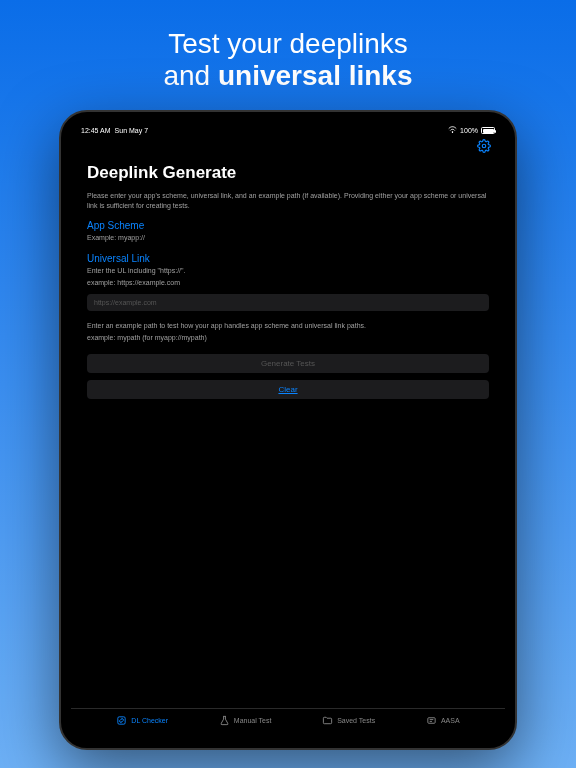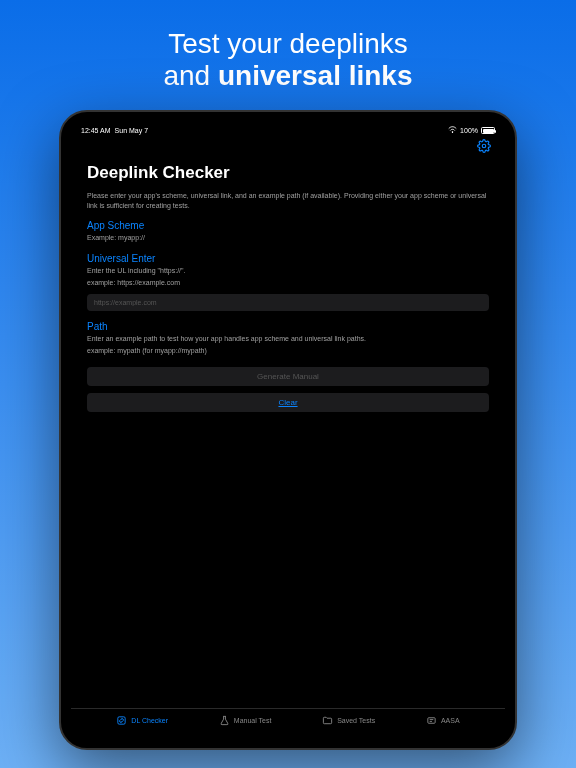--- a/index.html
+++ b/index.html
@@ -232,42 +232,41 @@
     <div class="settings-row">
       <span class="gear-icon">
         <svg viewBox="0 0 24 24" width="14" height="14" fill="none" stroke="#0a84ff" stroke-width="2">
             <circle cx="12" cy="12" r="3"></circle>
             <path d="M19.4 15a1.65 1.65 0 0 0 .33 1.82l.06.06a2 2 0 1 1-2.83 2.83l-.06-.06a1.65 1.65 0 0 0-1.82-.33 1.65 1.65 0 0 0-1 1.51V21a2 2 0 1 1-4 0v-.09a1.65 1.65 0 0 0-1-1.51 1.65 1.65 0 0 0-1.82.33l-.06.06a2 2 0 1 1-2.83-2.83l.06-.06a1.65 1.65 0 0 0 .33-1.82 1.65 1.65 0 0 0-1.51-1H3a2 2 0 1 1 0-4h.09a1.65 1.65 0 0 0 1.51-1 1.65 1.65 0 0 0-.33-1.82l-.06-.06a2 2 0 1 1 2.83-2.83l.06.06a1.65 1.65 0 0 0 1.82.33h0a1.65 1.65 0 0 0 1-1.51V3a2 2 0 1 1 4 0v.09a1.65 1.65 0 0 0 1 1.51h0a1.65 1.65 0 0 0 1.82-.33l.06-.06a2 2 0 1 1 2.83 2.83l-.06.06a1.65 1.65 0 0 0-.33 1.82v0a1.65 1.65 0 0 0 1.51 1H21a2 2 0 1 1 0 4h-.09a1.65 1.65 0 0 0-1.51 1z"></path>
           </svg>
       </span>
     </div>
 
     <div class="content">
-      <h1 class="page-title">Deeplink Checker</h1>
+      <h1 class="page-title">Deeplink Generate</h1>
       <p class="page-desc">Please enter your app's scheme, universal link, and an example path (if available). Providing either your app scheme or universal link is sufficient for creating tests.</p>
 
       <div class="field-group">
         <div class="field-label">App Scheme</div>
         <div class="field-hint">Example: myapp://</div>
       </div>
 
       <div class="field-group">
-        <div class="field-label">Universal Enter</div>
+        <div class="field-label">Universal Link</div>
         <div class="field-hint">Enter the UL including "https://".</div>
         <div class="field-hint">example: https://example.com</div>
         <input class="text-input" placeholder="https://example.com" style="">
       </div>
 
       <div class="field-group">
-        <div class="field-label">Path</div>
         <div class="field-hint">Enter an example path to test how your app handles app scheme and universal link paths.</div>
         <div class="field-hint">example: mypath (for myapp://mypath)</div>
       </div>
 
-      <button class="action-button btn-disabled">Generate Manual</button>
+      <button class="action-button btn-disabled">Generate Tests</button>
       <button class="action-button btn-primary">Clear</button>
     </div>
 
     <div class="tab-bar">
       <div class="tab-item active">
         <span class="tab-icon">
           <svg width="11" height="11" viewBox="0 0 24 24" fill="none" stroke="#0a84ff" stroke-width="2">
               <rect x="4" y="4" width="16" height="16" rx="3"></rect>
               <path d="M10 14a3 3 0 0 0 4 0l2-2a3 3 0 0 0-4-4M14 10a3 3 0 0 0-4 0l-2 2a3 3 0 0 0 4 4"></path>
             </svg>

